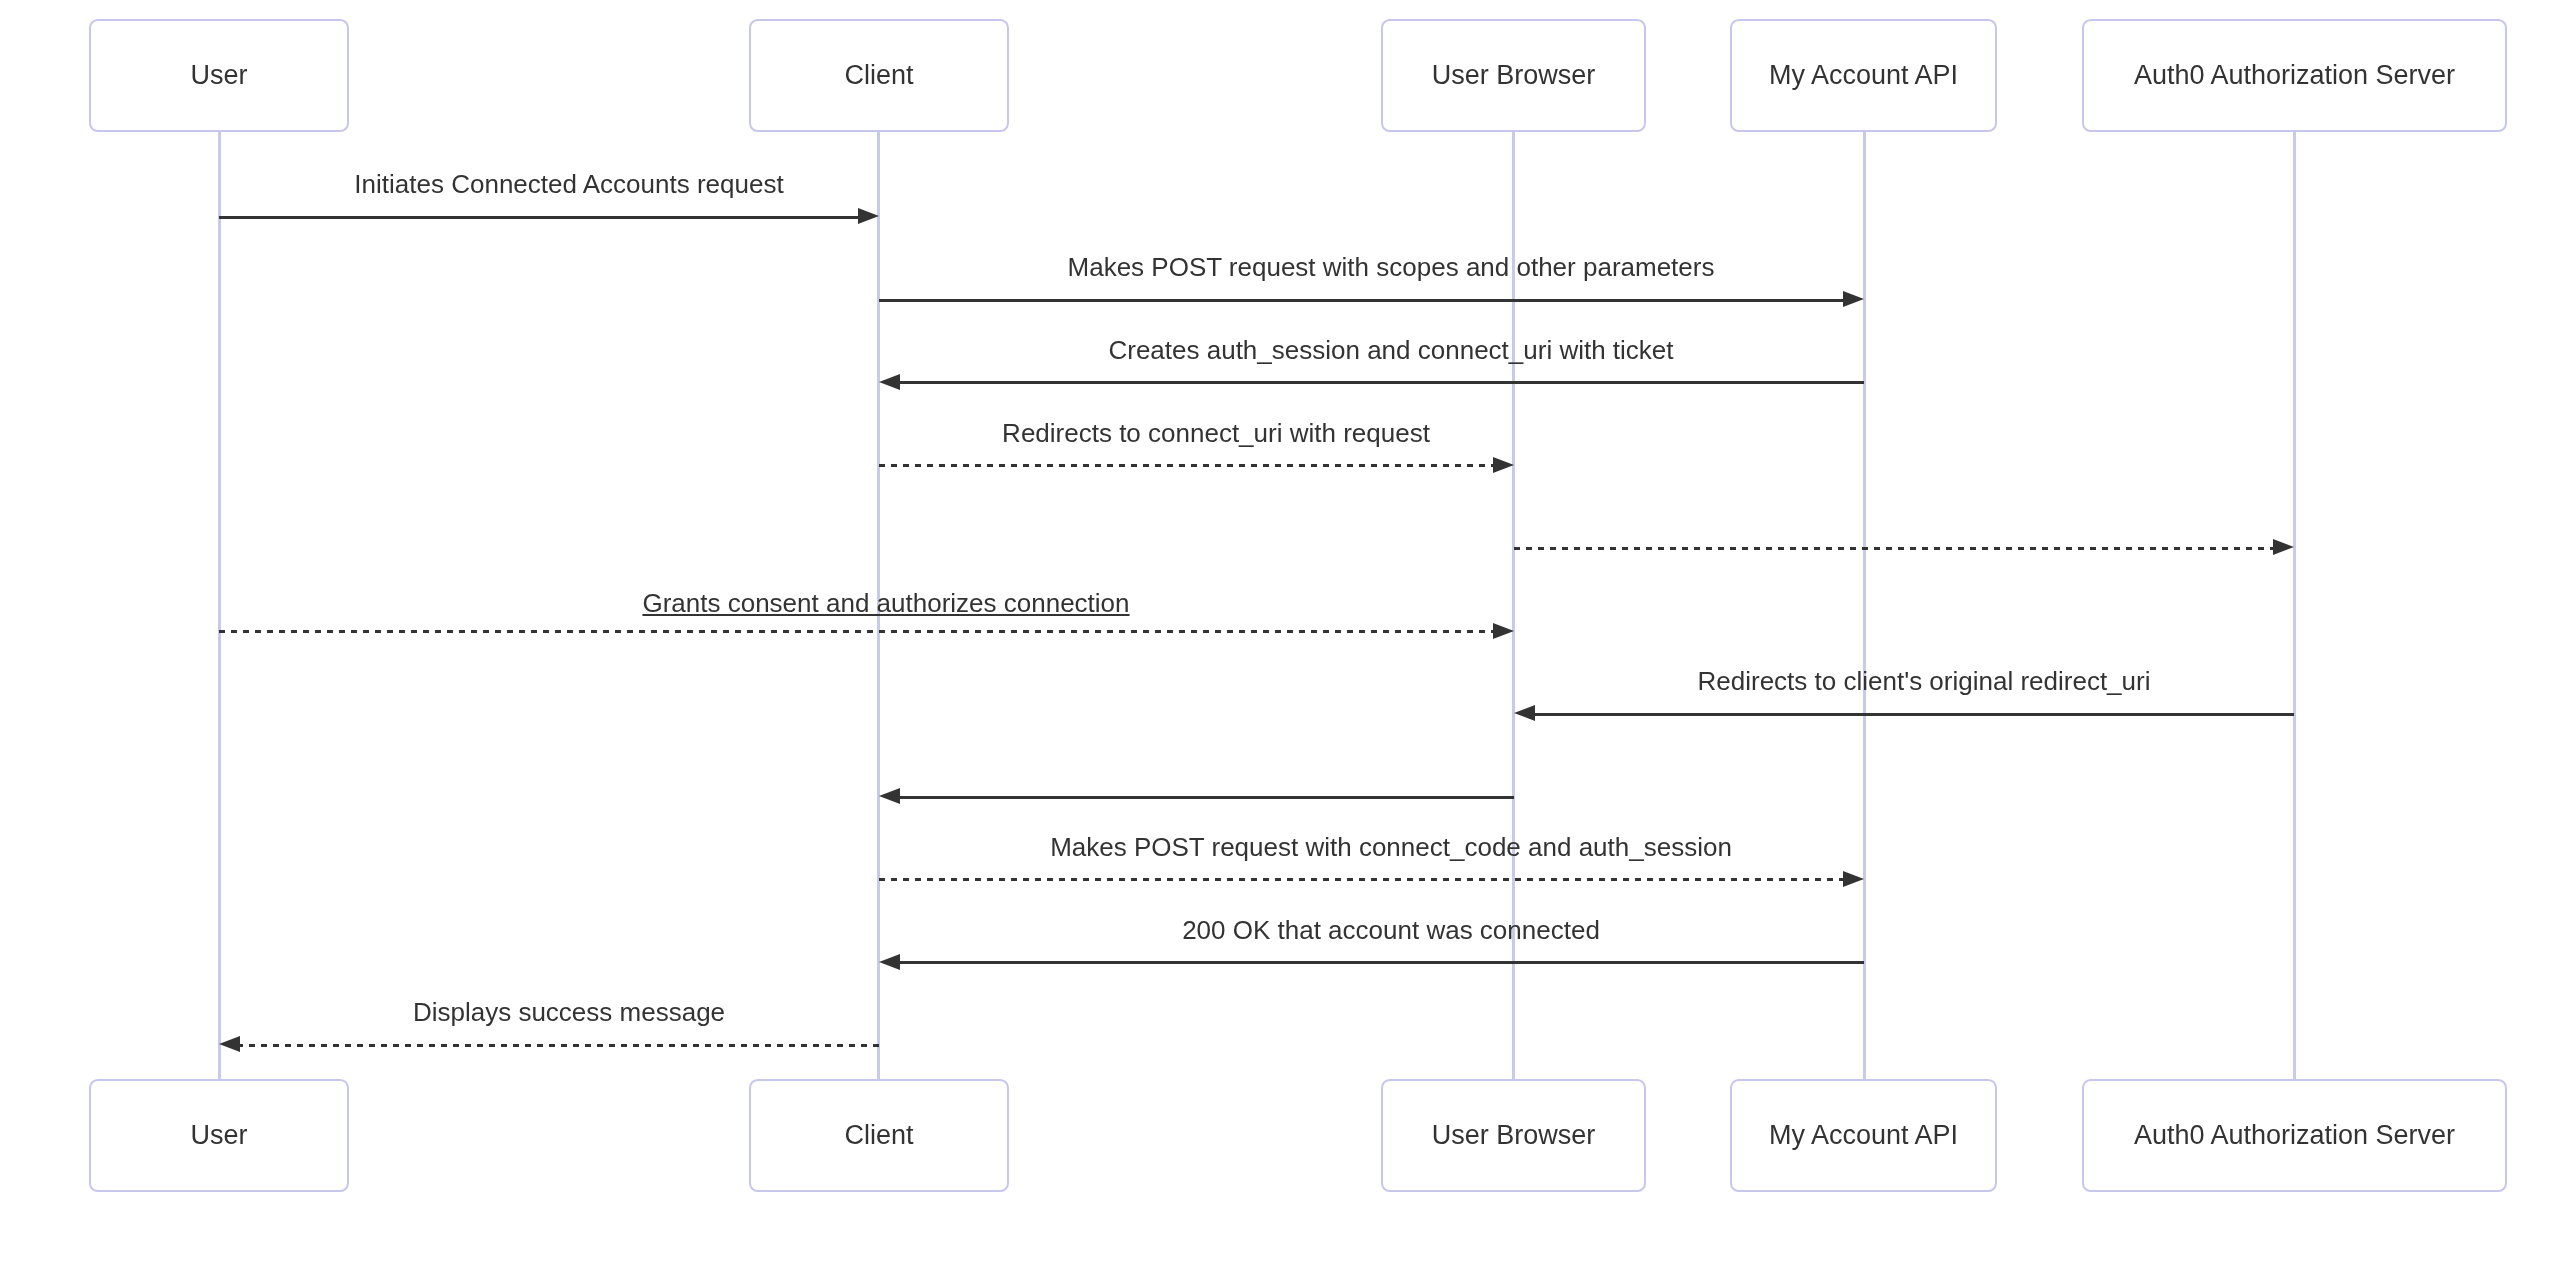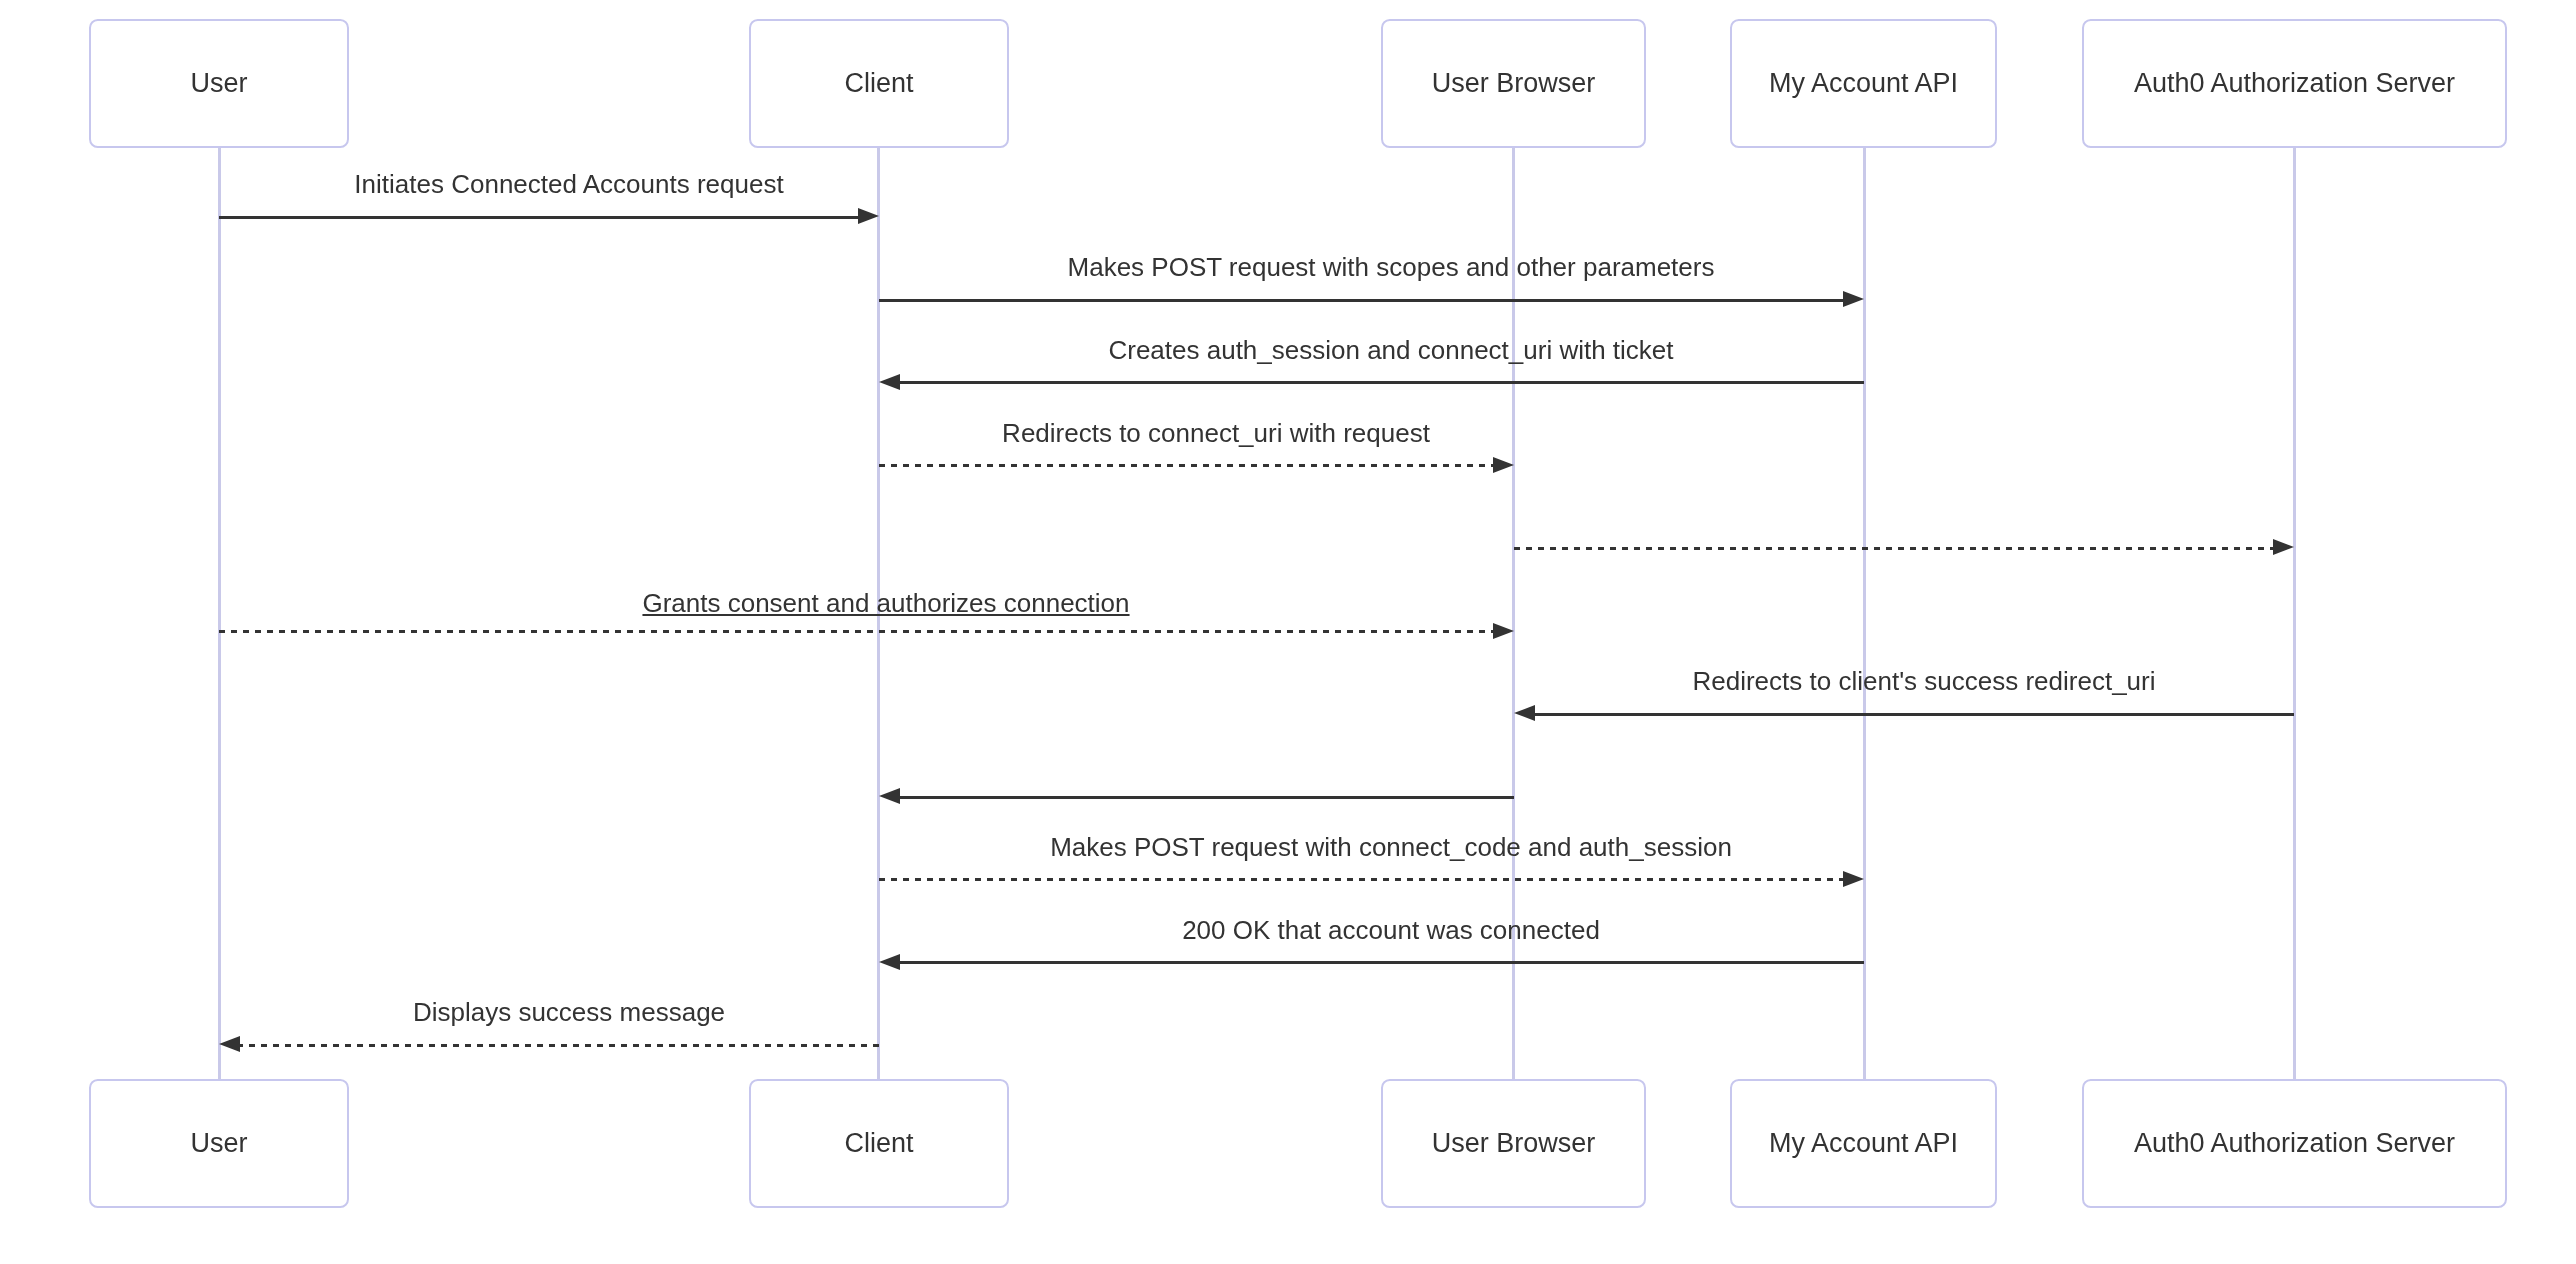--- a/index.html
+++ b/index.html
@@ -16,21 +16,21 @@
     width:2576px;height:1265px;
     background:var(--bg);
     font-family:"Liberation Sans","DejaVu Sans",sans-serif;
     overflow:hidden;
   }
   .lifeline{
     position:absolute;width:2.6px;
     background:var(--lifeline);
   }
   .actor-box{
-    position:absolute;height:129px;
+    position:absolute;height:113px;
     background:var(--actor-fill);
     border:2.2px solid var(--actor-border);
     border-radius:8.7px;
     box-sizing:border-box;
     display:flex;align-items:center;justify-content:center;
   }
   .actor-label{
     font-size:27px;color:var(--text);
     white-space:nowrap;
   }
@@ -106,21 +106,21 @@
     <div class="msg-line solid" style="left: 896px; top: 381px; width: 968px;"></div>
     <div class="arrowhead left" style="left: 879px; top: 374px;"></div>
     <div class="msg-label" style="left: 1196px; top: 418px;">Redirects to connect_uri with request</div>
     <div class="msg-line dashed" style="left: 879px; top: 464px; width: 618px;"></div>
     <div class="arrowhead right" style="left: 1493px; top: 457px;"></div>
     <div class="msg-line dashed" style="left: 1514px; top: 547px; width: 763px;"></div>
     <div class="arrowhead right" style="left: 2273px; top: 539px;"></div>
     <div class="msg-label" style="left: 866px; top: 588px; text-decoration: underline;">Grants consent and authorizes connection</div>
     <div class="msg-line dashed" style="left: 219px; top: 630px; width: 1277px;"></div>
     <div class="arrowhead right" style="left: 1493px; top: 623px;"></div>
-    <div class="msg-label" style="left: 1904px; top: 666px;">Redirects to client's success redirect_uri</div>
+    <div class="msg-label" style="left: 1904px; top: 666px;">Redirects to client's original redirect_uri</div>
     <div class="msg-line solid" style="left: 1531px; top: 713px; width: 763px;"></div>
     <div class="arrowhead left" style="left: 1514px; top: 705px;"></div>
     <div class="msg-line solid" style="left: 896px; top: 796px; width: 618px;"></div>
     <div class="arrowhead left" style="left: 879px; top: 788px;"></div>
     <div class="msg-label" style="left: 1371px; top: 832px;">Makes POST request with connect_code and auth_session</div>
     <div class="msg-line dashed" style="left: 879px; top: 878px; width: 968px;"></div>
     <div class="arrowhead right" style="left: 1843px; top: 871px;"></div>
     <div class="msg-label" style="left: 1371px; top: 915px;">200 OK that account was connected</div>
     <div class="msg-line solid" style="left: 896px; top: 961px; width: 968px;"></div>
     <div class="arrowhead left" style="left: 879px; top: 954px;"></div>

